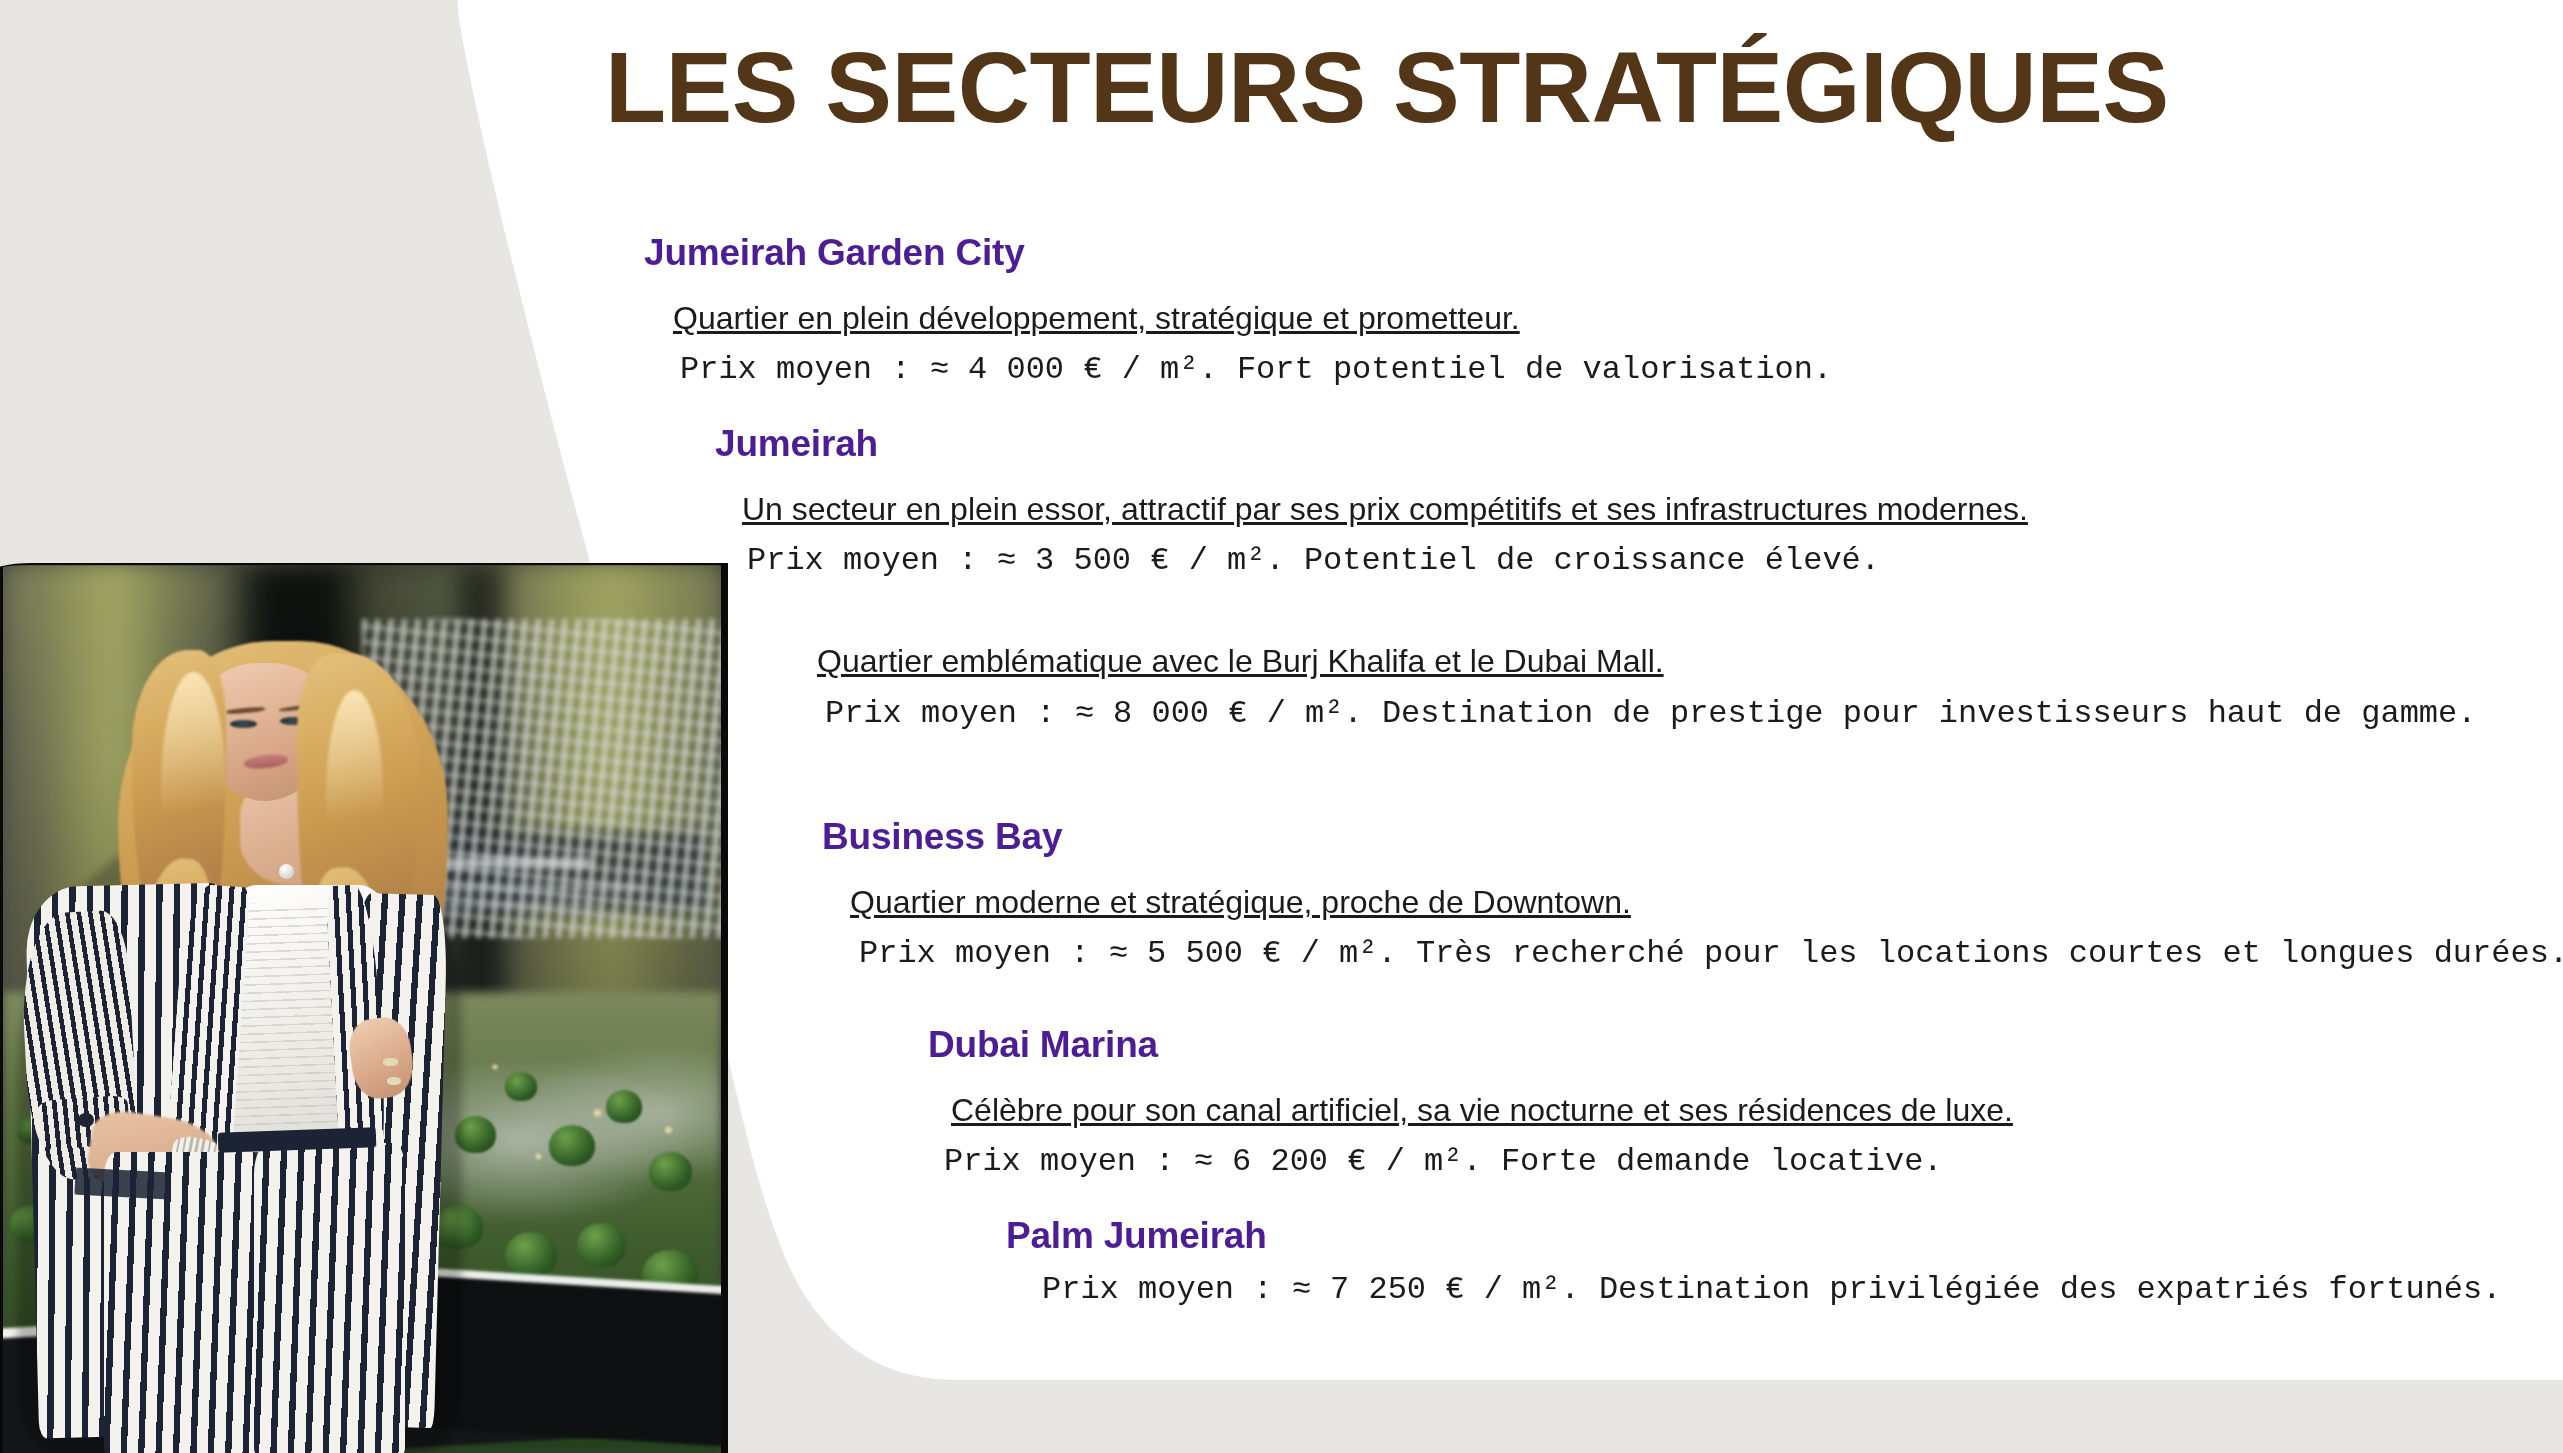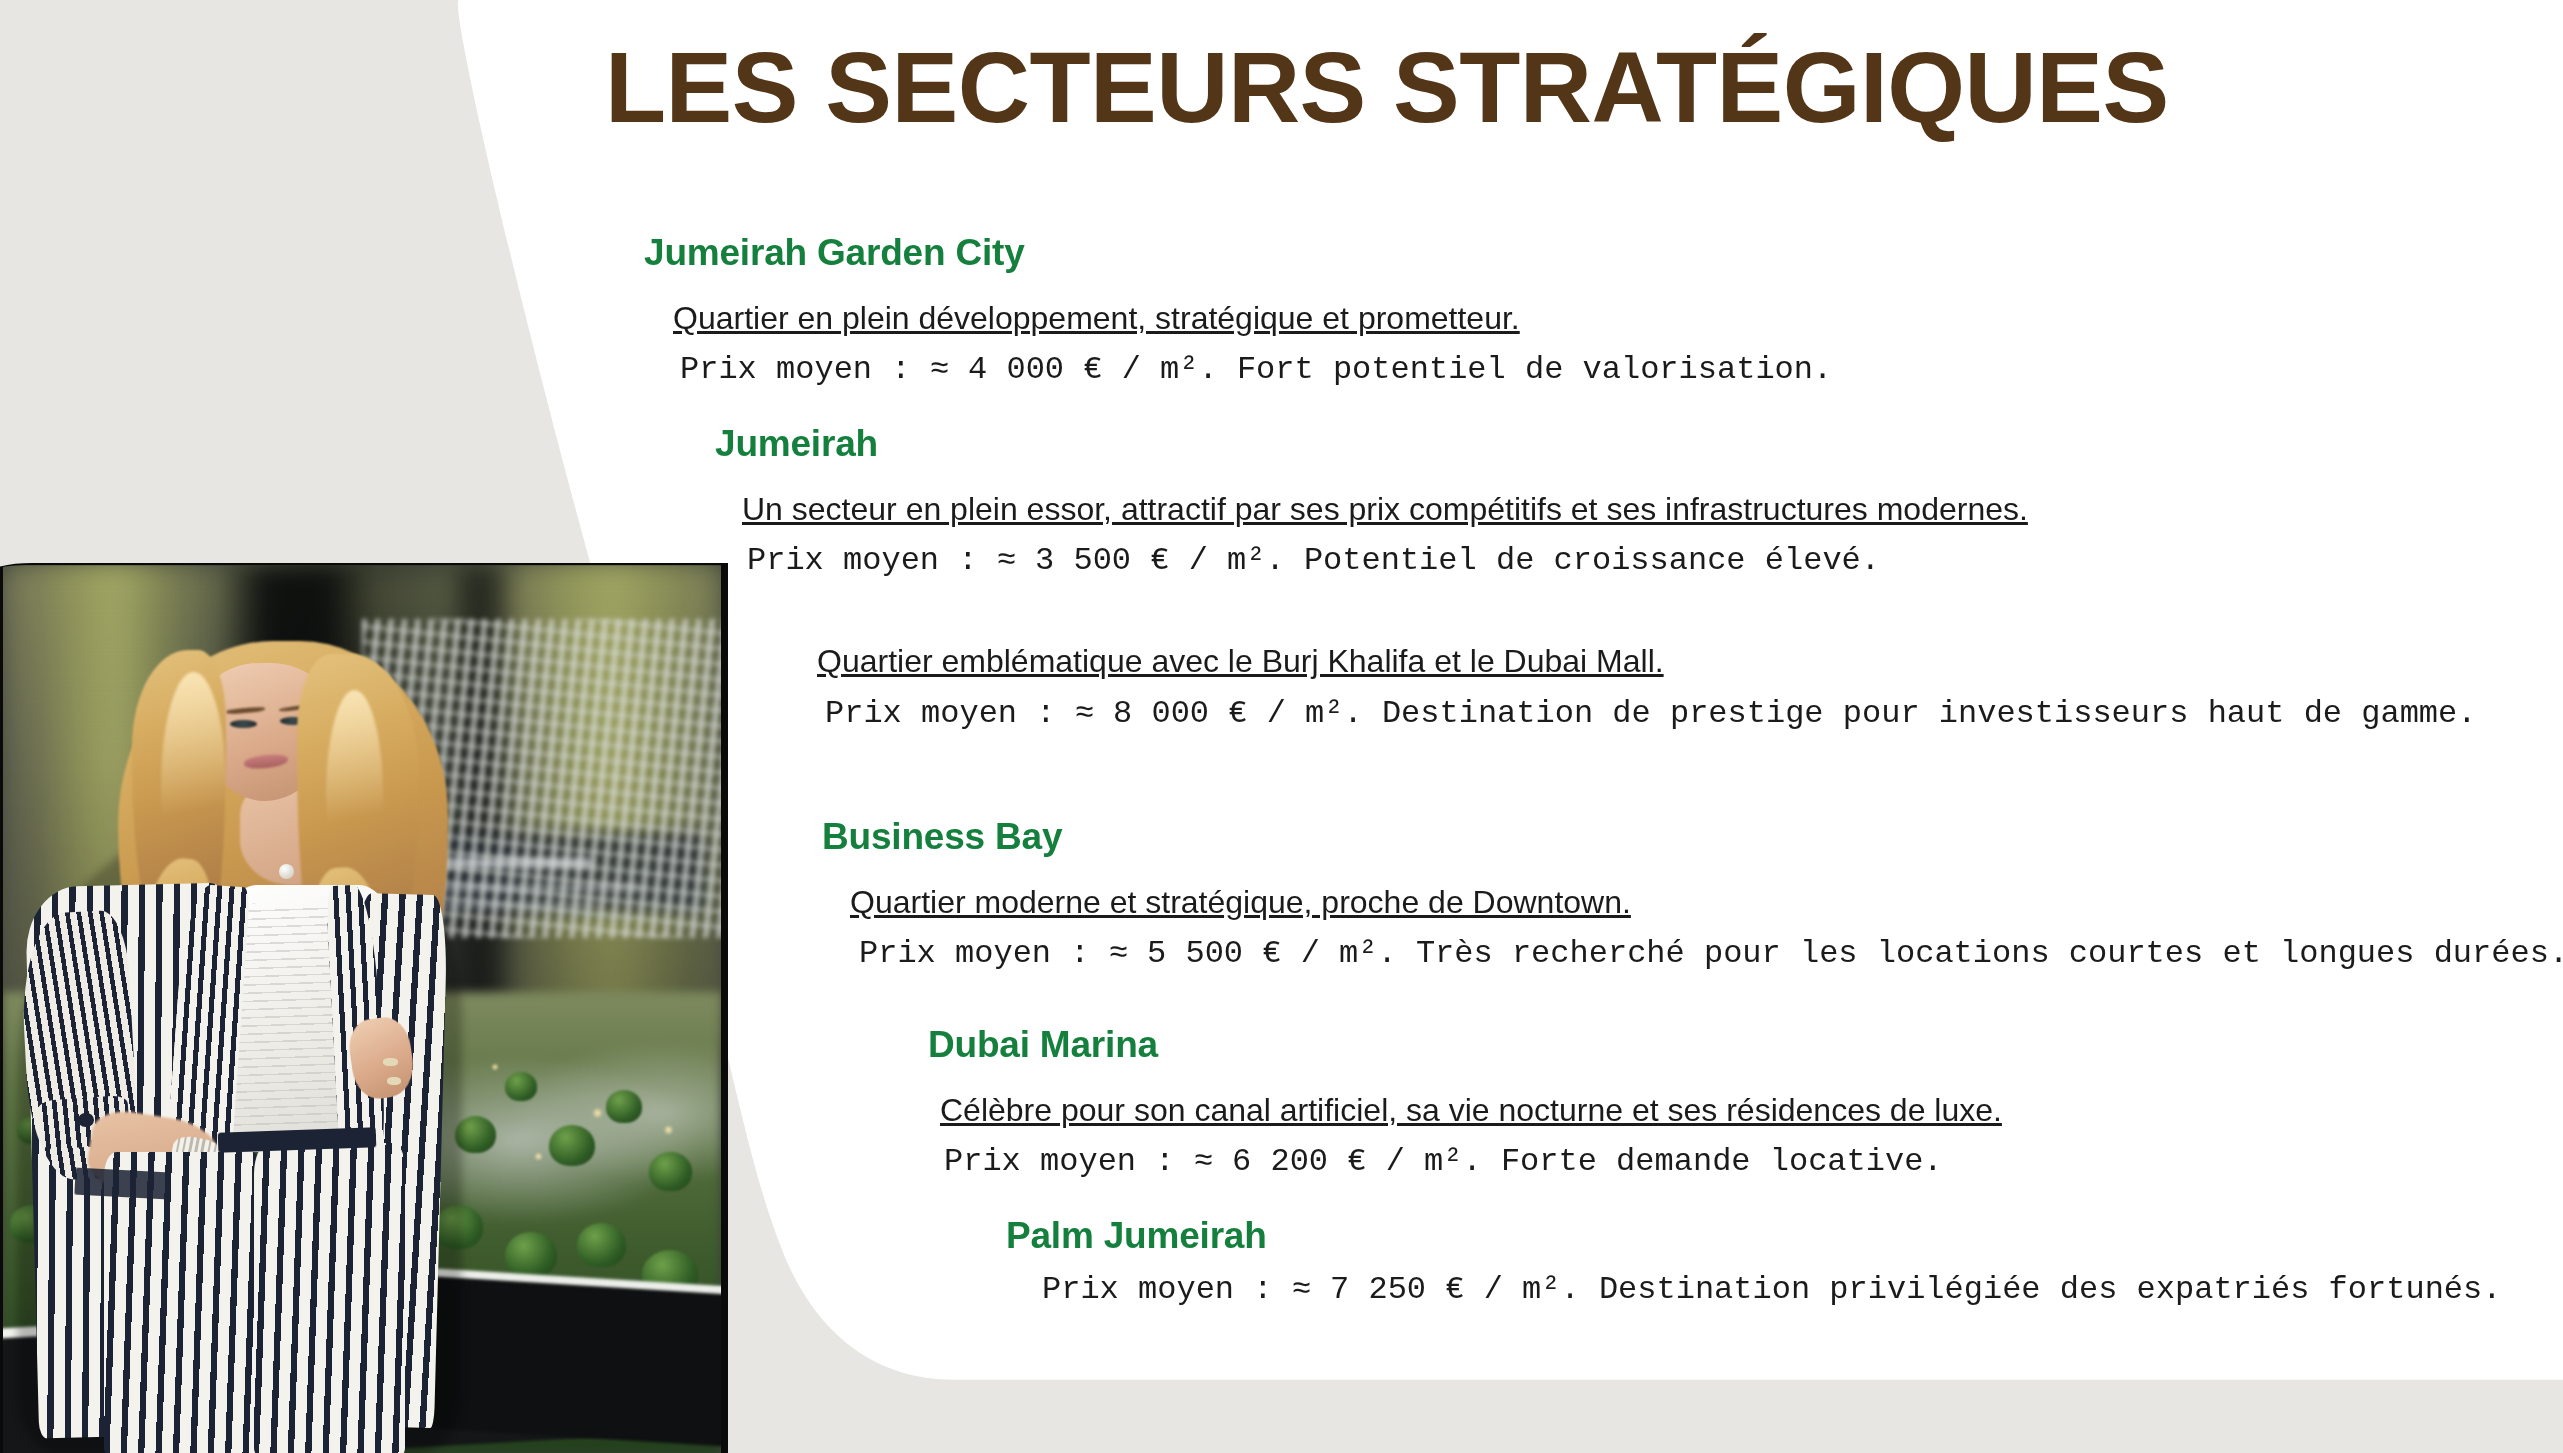--- a/index.html
+++ b/index.html
@@ -163,21 +163,21 @@
     white-space:nowrap;
     text-align:left;
   }
 
   
   #sections { position:absolute; left:0; top:0; width:2584px; z-index:5; }
   .sec { position:absolute; }
   .sec h2 {
     font-size:37px;
     font-weight:700;
-    color:#15803d;
+    color:#4c1d95;
     line-height:1.1;
     letter-spacing:-0.2px;
     white-space:nowrap;
   }
   .sec .desc, .sec .price {
     font-size:32px;
     font-weight:400;
     color:#1b1b1b;
     line-height:1.18;
     white-space:nowrap;
@@ -324,21 +324,21 @@
     </div>
 
     <div class="sec" style="left:822px; top:817px;">
       <h2>Business Bay</h2>
       <div class="desc" style="margin-left:28px;">Quartier moderne et stratégique, proche de Downtown.</div>
       <div class="price" style="margin-left:37px;">Prix moyen : ≈ 5 500 € / m². Très recherché pour les locations courtes et longues durées.</div>
     </div>
 
     <div class="sec" style="left:928px; top:1025px;">
       <h2>Dubai Marina</h2>
-      <div class="desc" style="margin-left:12px;">Célèbre pour son canal artificiel, sa vie nocturne et ses résidences de luxe.</div>
+      <div class="desc" style="margin-left:23px;">Célèbre pour son canal artificiel, sa vie nocturne et ses résidences de luxe.</div>
       <div class="price" style="margin-left:16px;">Prix moyen : ≈ 6 200 € / m². Forte demande locative.</div>
     </div>
 
     <div class="sec" style="left:1006px; top:1216px;">
       <h2>Palm Jumeirah</h2>
       <div class="price" style="margin-left:36px;">Prix moyen : ≈ 7 250 € / m². Destination privilégiée des expatriés fortunés.</div>
     </div>
 
   </div>
 

